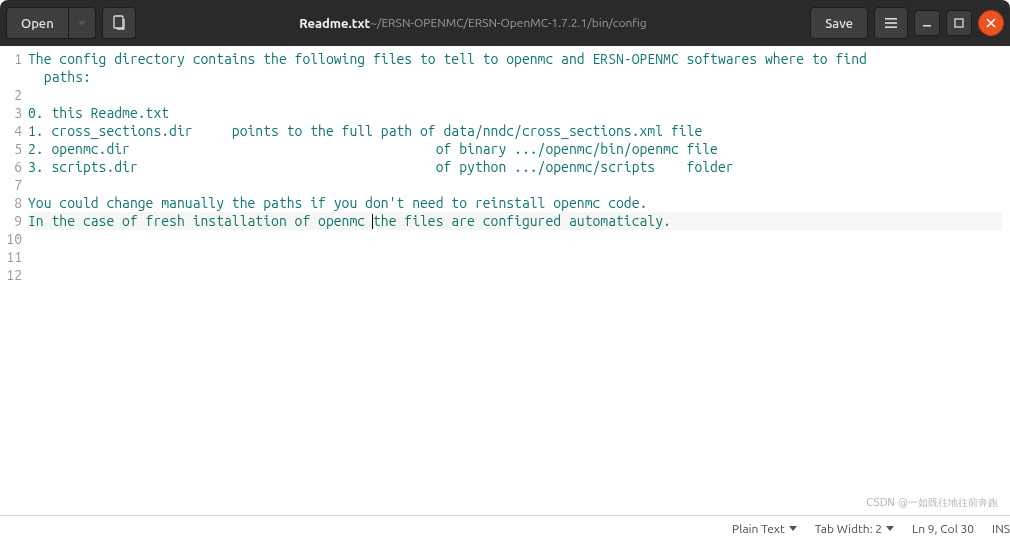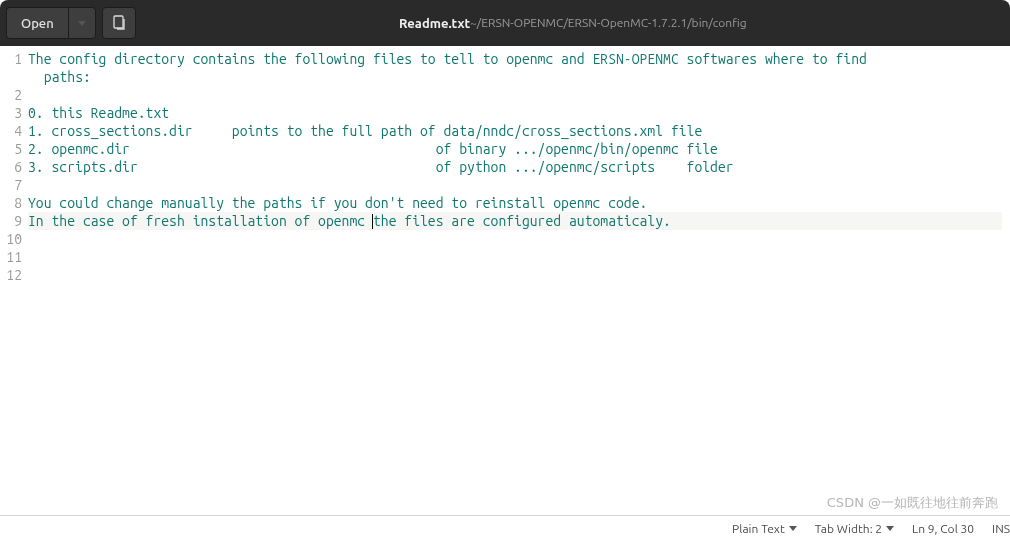--- a/index.html
+++ b/index.html
@@ -138,21 +138,21 @@
     border-left: 4px solid transparent;
     border-right: 4px solid transparent;
     border-top: 5px solid #555;
     display: inline-block;
   }
 
   .watermark {
     position: absolute;
     right: 12px;
     bottom: 3px;
-    font-size: 13px;
+    font-size: 10px;
     color: rgba(120,120,120,0.55);
     pointer-events: none;
     font-family: "DejaVu Sans", sans-serif;
   }
 
   svg { display: block; }
 </style>
 </head>
 <body>
 
@@ -170,20 +170,45 @@
         <path d="M6 14 h7 v-10" fill="none" stroke="#ddd" stroke-width="1.3"></path>
       </svg>
     </div>
   </div>
 
   <div class="hb-center">
     <div class="hb-title">Readme.txt</div>
     <div class="hb-subtitle">~/ERSN-OPENMC/ERSN-OpenMC-1.7.2.1/bin/config</div>
   </div>
 
+  <div class="hb-right">
+    <div class="hb-btn hb-btn-text">Save</div>
+    <div class="hb-btn hb-btn-icon">
+      <svg width="16" height="16" viewBox="0 0 16 16">
+        <rect x="2" y="3" width="12" height="1.6" fill="#ddd"></rect>
+        <rect x="2" y="7.2" width="12" height="1.6" fill="#ddd"></rect>
+        <rect x="2" y="11.4" width="12" height="1.6" fill="#ddd"></rect>
+      </svg>
+    </div>
+    <div class="hb-btn hb-btn-icon win-circle">
+      <svg width="12" height="12" viewBox="0 0 12 12">
+        <rect x="2" y="8" width="8" height="1.5" fill="#ddd"></rect>
+      </svg>
+    </div>
+    <div class="hb-btn hb-btn-icon win-circle">
+      <svg width="12" height="12" viewBox="0 0 12 12">
+        <rect x="2" y="2" width="8" height="8" fill="none" stroke="#ddd" stroke-width="1.3"></rect>
+      </svg>
+    </div>
+    <div class="hb-btn hb-btn-icon win-close">
+      <svg width="12" height="12" viewBox="0 0 12 12">
+        <path d="M2 2 L10 10 M10 2 L2 10" stroke="#fff" stroke-width="1.6"></path>
+      </svg>
+    </div>
+  </div>
 </div>
 
 <div class="editor">
   <div class="gutter">
     <div>1</div>
     <div style="height:18px"></div>
     <div>2</div>
     <div>3</div>
     <div>4</div>
     <div>5</div>

